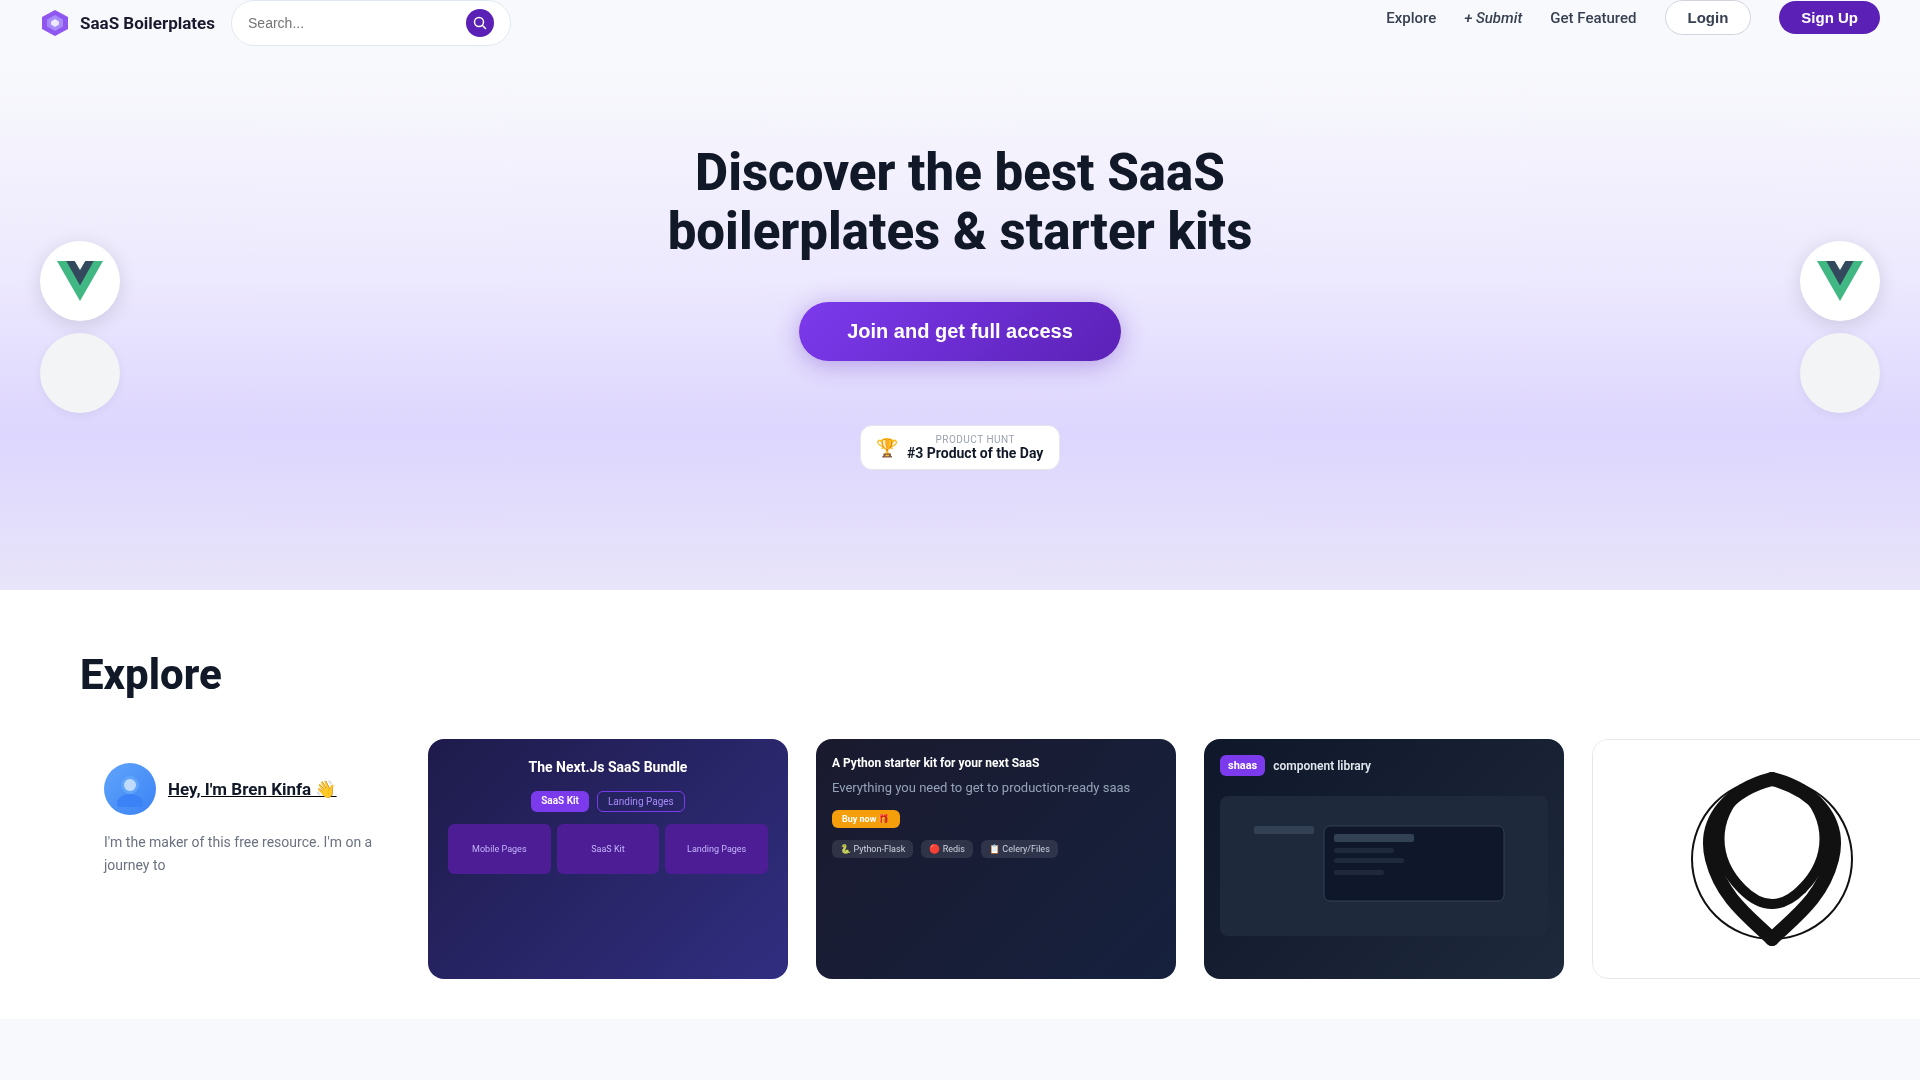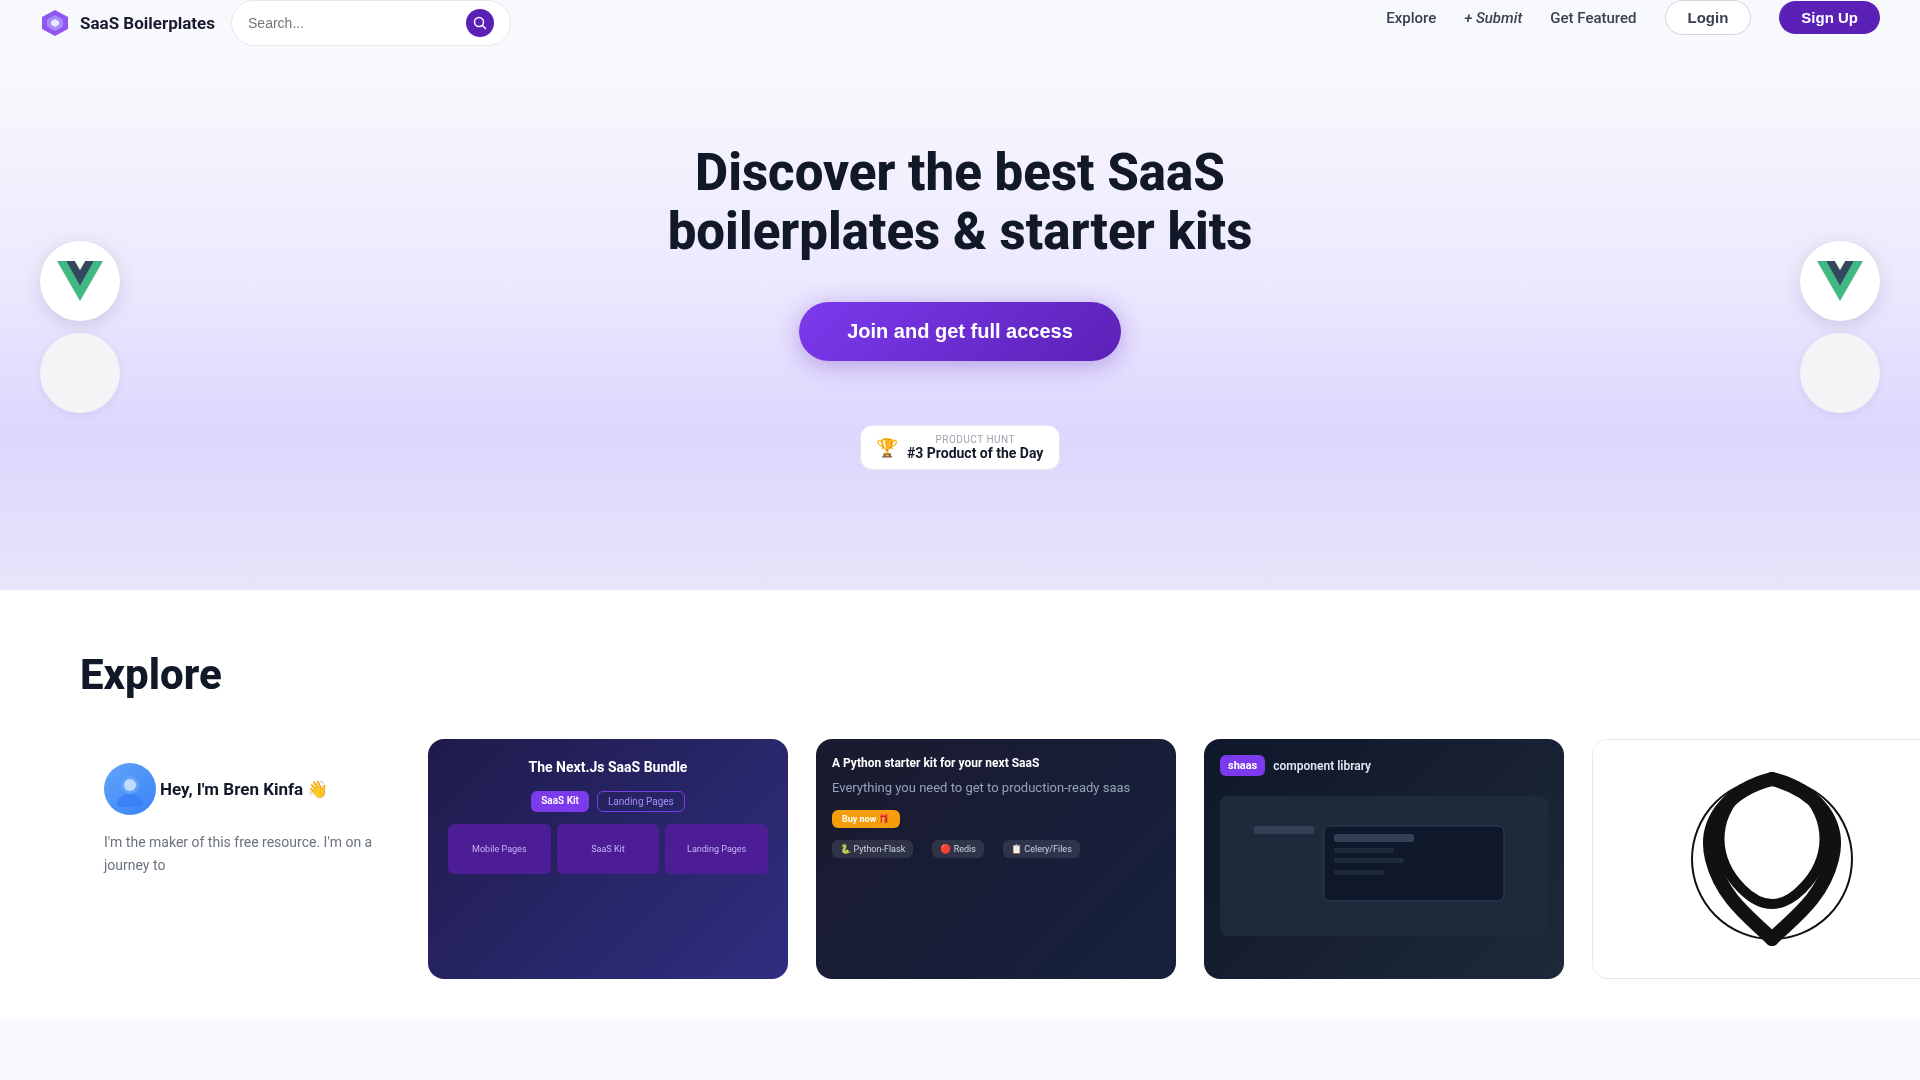--- a/index.html
+++ b/index.html
@@ -257,22 +257,23 @@
       background: #fff;
       border-radius: 16px;
       padding: 24px;
       width: 320px;
       flex-shrink: 0;
     }
 
     .author-header {
       display: flex;
       align-items: center;
-      gap: 4px;
+      gap: 12px;
       margin-bottom: 16px;
+      text-decoration: underline;
     }
 
     .author-avatar {
       width: 52px;
       height: 52px;
       border-radius: 50%;
       background: linear-gradient(135deg, #60a5fa, #3b82f6);
       overflow: hidden;
       display: flex;
       align-items: center;
@@ -402,21 +403,21 @@
       border-radius: 6px;
       padding: 4px 10px;
       font-size: 9px;
       font-weight: 700;
       display: inline-block;
       margin-bottom: 12px;
     }
 
     .card2-logos {
       display: flex;
-      gap: 19px;
+      gap: 8px;
       align-items: flex-end;
       flex-wrap: wrap;
     }
 
     .card2-logo {
       background: rgba(255,255,255,0.1);
       border-radius: 6px;
       padding: 4px 8px;
       font-size: 9px;
       color: #cbd5e1;

